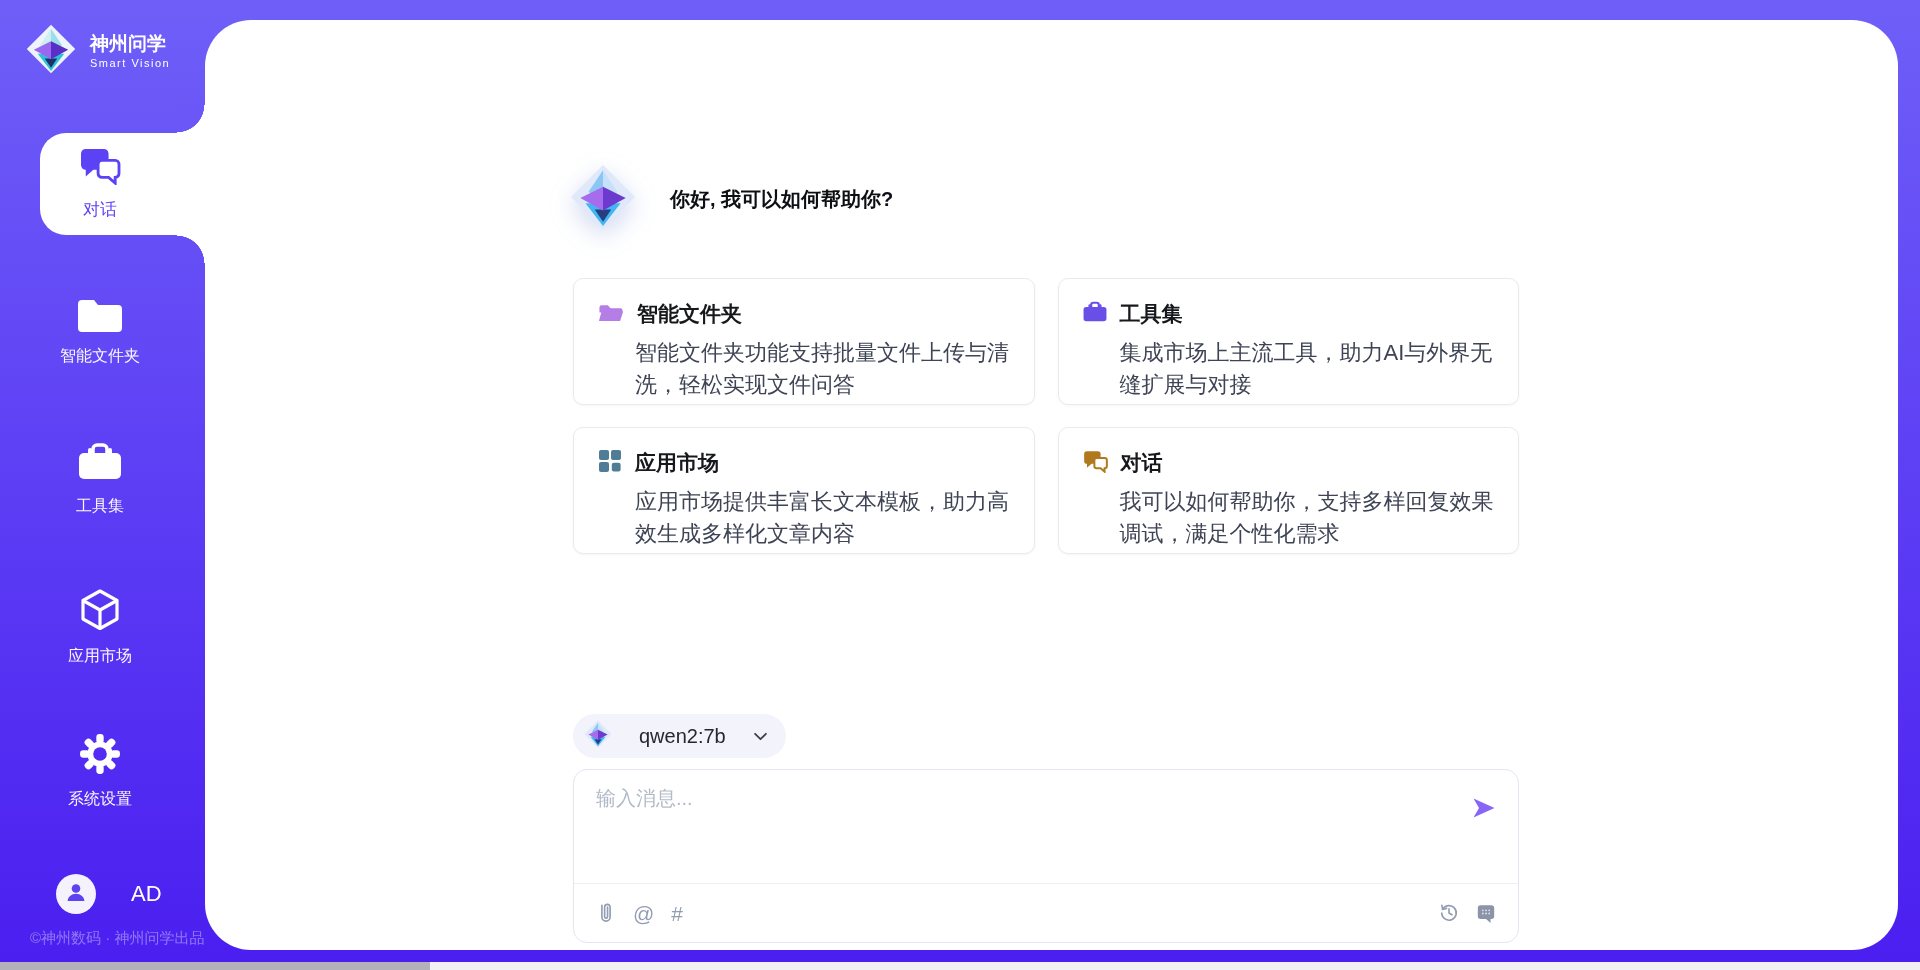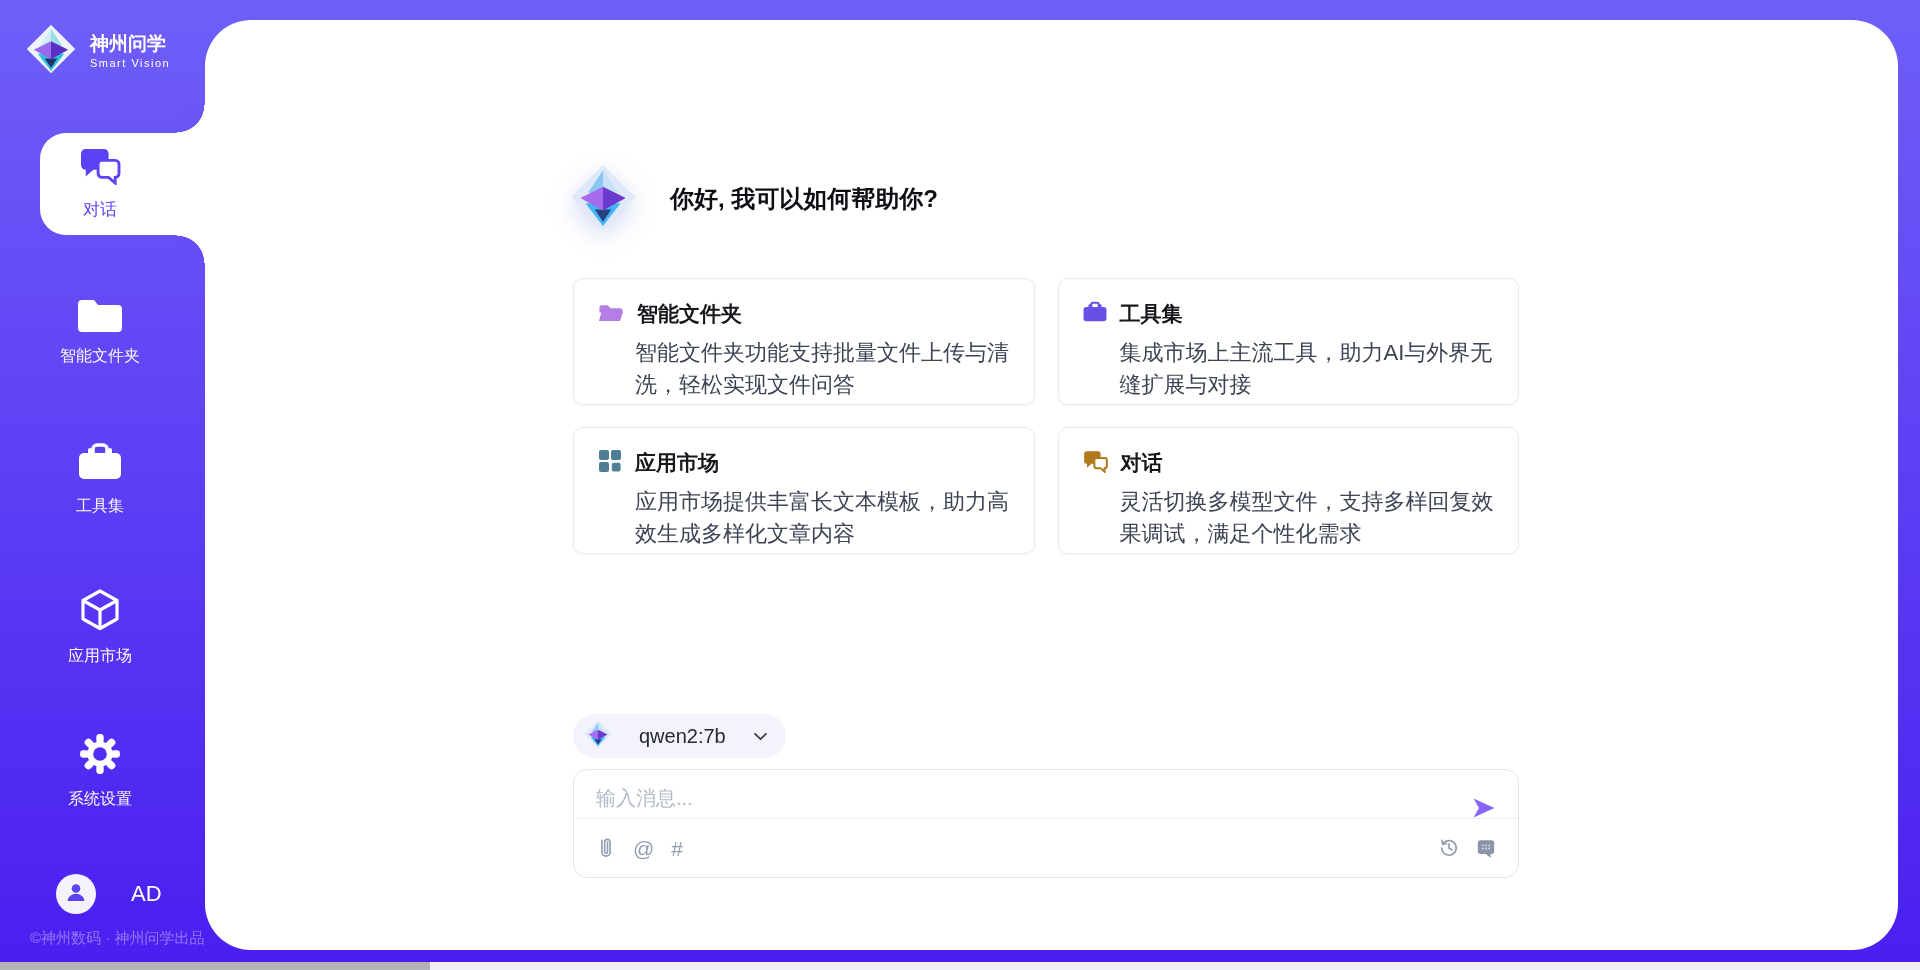--- a/index.html
+++ b/index.html
@@ -35,39 +35,39 @@
 
   .user{position:absolute;left:56px;top:874px;display:flex;align-items:center;gap:35px;z-index:2;cursor:pointer;}
   .avatar{width:40px;height:40px;border-radius:50%;background:#f5f2fd;display:flex;
           align-items:center;justify-content:center;}
   .user-name{font-size:22px;color:#fff;}
   .copyright{position:absolute;left:14px;top:929px;font-size:15px;color:rgba(255,255,255,.38);z-index:2;margin-left:16px;}
 
   
   .hero{position:absolute;left:570px;top:164px;display:flex;align-items:center;gap:34px;}
   .hero svg{filter:drop-shadow(0 8px 12px rgba(90,120,210,.28));}
-  .hero-title{font-size:24px;font-weight:700;color:#0d0f14;text-align:right;}
+  .hero-title{font-size:20px;font-weight:700;color:#0d0f14;text-align:right;}
 
   
   .cards{position:absolute;left:573px;top:278px;width:946px;display:grid;
          grid-template-columns:1fr 1fr;column-gap:23px;row-gap:22px;grid-auto-rows:127px;}
   .card{background:#fff;border:1px solid #e9eaf1;border-radius:10px;padding:21px 24px;
         box-sizing:border-box;box-shadow:0 1px 3px rgba(25,30,60,.04);cursor:pointer;}
   .card-head{display:flex;align-items:center;gap:13px;}
   .card-title{font-size:21px;font-weight:700;color:#17181c;}
   .card-desc{margin:9px 0 0 37px;font-size:22px;color:#3e4454;line-height:1.47;}
 
   
   .model-pill{position:absolute;left:573px;top:714px;height:44px;display:inline-flex;
               align-items:center;gap:27px;padding:0 18px 0 11px;background:#f2f3fb;
               border-radius:22px;cursor:pointer;}
   .model-label{font-size:20px;color:#26282e;}
 
   
-  .composer{position:absolute;left:573px;top:769px;width:946px;height:109px;background:#fff;
+  .composer{position:absolute;left:573px;top:769px;width:946px;height:174px;background:#fff;
             border:1px solid #e3e6ef;border-radius:14px;box-sizing:border-box;padding-left:36px;}
   .composer textarea{position:absolute;left:20px;top:13px;width:850px;height:56px;border:none;
             outline:none;resize:none;font-family:inherit;font-size:20px;color:#3a3f4c;background:transparent;}
   .composer textarea::placeholder{color:#b3bac7;}
   .send-btn{position:absolute;right:22px;top:27px;background:none;border:none;padding:0;cursor:pointer;line-height:0;}
   .composer-toolbar{position:absolute;left:0;right:0;bottom:0;height:58px;border-top:1px solid #edeff5;
             display:flex;align-items:center;padding:0 22px;gap:17px;}
   .tb-icon{color:#939db1;line-height:0;cursor:pointer;background:none;border:none;padding:0;}
   .tb-glyph{font-size:21px;color:#939db1;cursor:pointer;background:none;border:none;padding:0;
             font-family:inherit;line-height:1;}
@@ -255,21 +255,21 @@
     <div class="card">
       <div class="card-head">
         <span>
           <svg width="25" height="23" viewBox="0 0 44 40">
             <path d="M7,2 h19 a5,5 0 0 1 5,5 v12 a5,5 0 0 1 -5,5 H15 l-8,7 v-7 H7 a5,5 0 0 1 -5,-5 V7 a5,5 0 0 1 5,-5 Z" fill="#b1791d"></path>
             <path d="M24,14 h14 a4,4 0 0 1 4,4 v10 a4,4 0 0 1 -4,4 v6 l-7,-6 h-7 a4,4 0 0 1 -4,-4 V18 a4,4 0 0 1 4,-4 Z" fill="#fff" stroke-width="3.5" stroke="#b1791d"></path>
           </svg>
         </span>
         <span class="card-title">对话</span>
       </div>
-      <div class="card-desc">灵活切换多模型文件，支持多样回复效果调试，满足个性化需求</div>
+      <div class="card-desc">我可以如何帮助你，支持多样回复效果调试，满足个性化需求</div>
     </div>
 
   </div>
 
   <div class="model-pill">
     <span>
       <svg width="28" height="28" viewBox="0 0 64 64">
         <polygon points="32,1 63,32 32,63 1,32" fill="#dfe9fa"></polygon>
         <polygon points="32,6 18,27 32,38" fill="#8cc6f3"></polygon>
         <polygon points="32,6 46,27 32,38" fill="#c6e1fa"></polygon>

